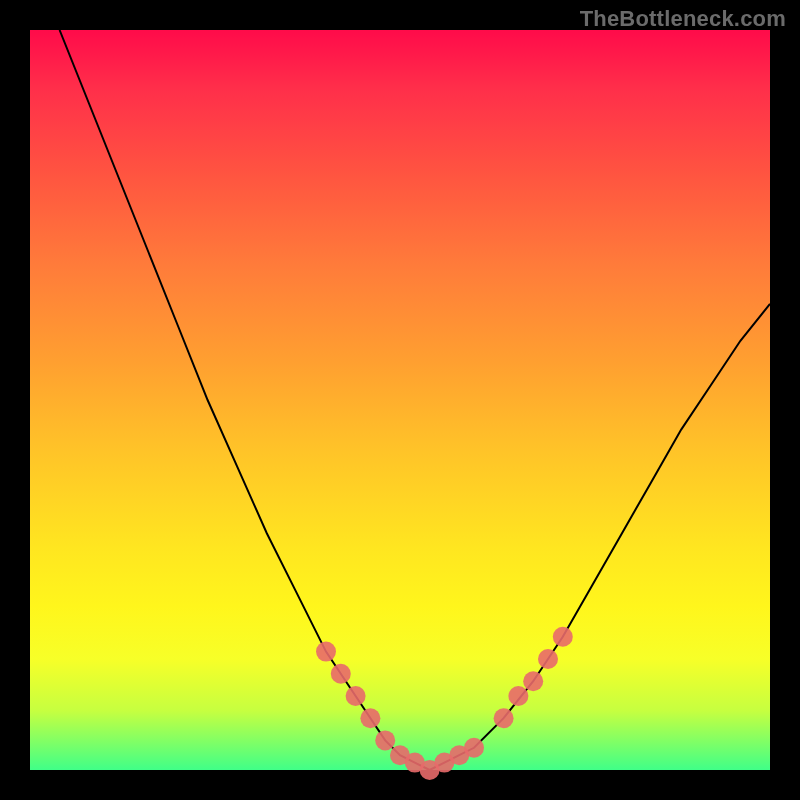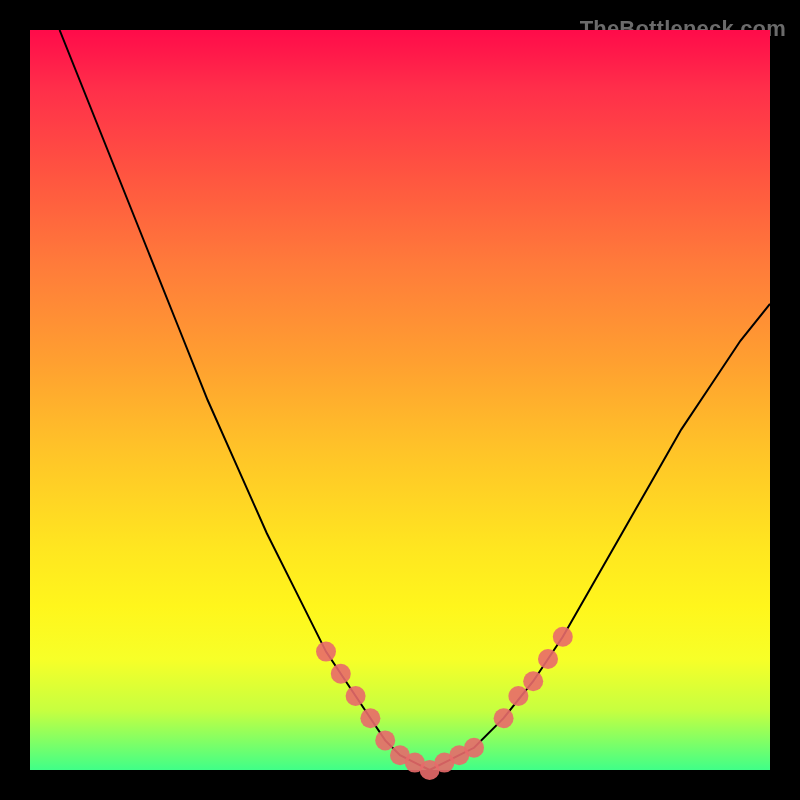--- a/index.html
+++ b/index.html
@@ -24,21 +24,21 @@
       #ffa030 45%,
       #ffc428 57%,
       #ffe620 70%,
       #fff61c 78%,
       #f7ff28 85%,
       #c6ff40 92%,
       #40ff88 100%);
   }
   .watermark {
     position: absolute;
-    top: 16px;
+    top: 6px;
     right: 14px;
     font-family: Arial, Helvetica, sans-serif;
     font-size: 22px;
     font-weight: 600;
     color: #6b6b6b;
     letter-spacing: 0.2px;
     text-align: center;
   }
   svg.curves {
     position: absolute;

